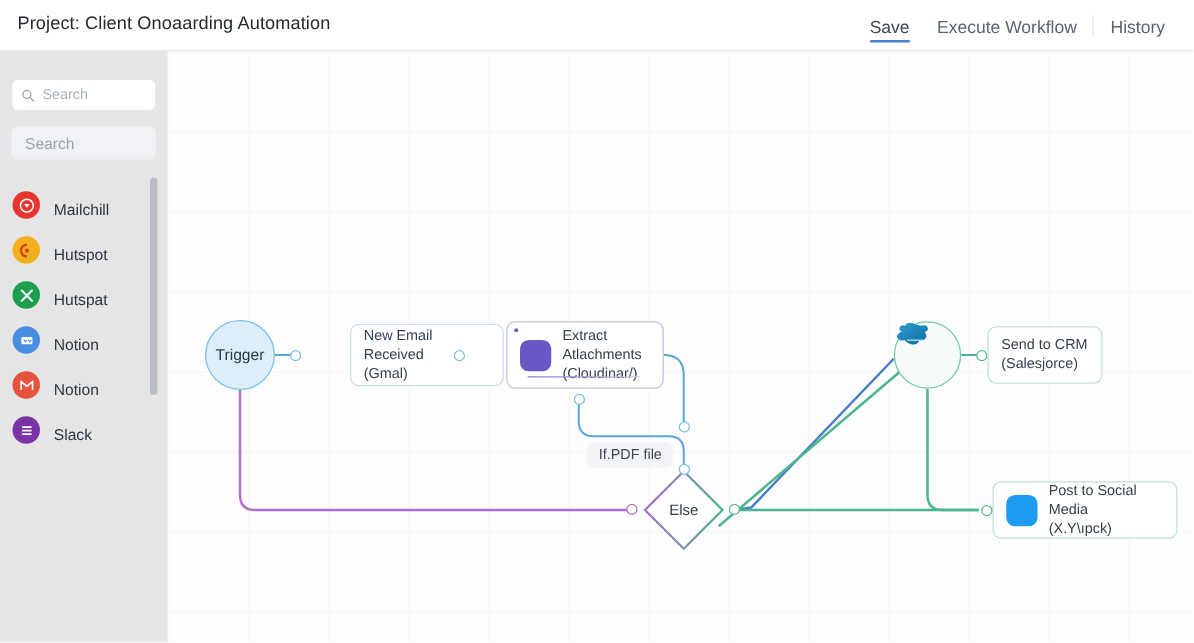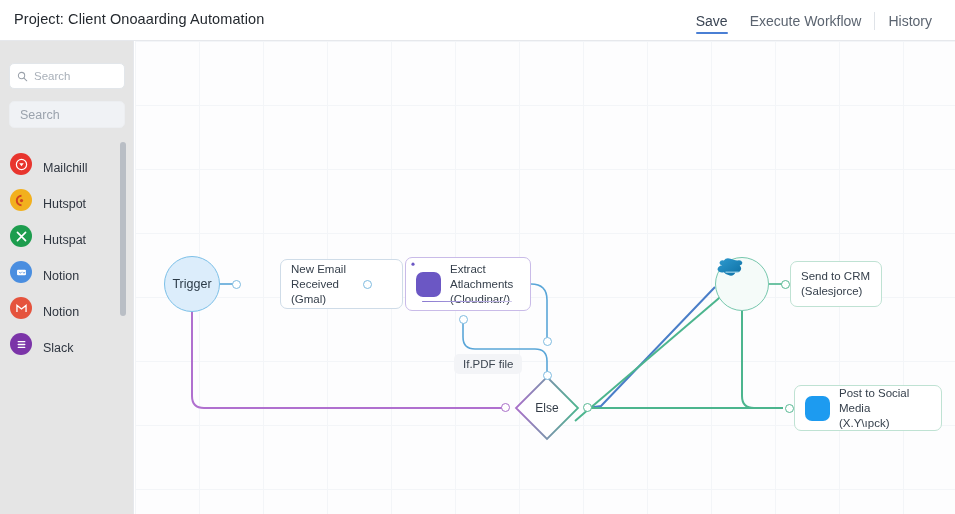--- a/index.html
+++ b/index.html
@@ -305,21 +305,21 @@
       </span>
       <div class="node-text">
         <div>Extract Atlachments</div>
         <div>(Cloudinar/)</div>
       </div>
       <span class="underline-bar"></span>
     </div>
     <div class="node dot dot-blue" style="left:324px; top:274px;"></div>
     <div class="node dot dot-blue" style="left:408px; top:296px;"></div>
 
-    <div class="node if-label" style="left:319px; top:313px;">If.PDF file</div>
+    <div class="node if-label" style="left:335px; top:313px;">If.PDF file</div>
 
     <div class="diamond-wrap" style="left:379px; top:334px;">
       <svg width="66" height="66" viewBox="0 0 66 66">
         <defs>
           <linearGradient id="dg" x1="0" y1="0" x2="1" y2="0">
             <stop offset="0%" stop-color="#a96fc9"></stop>
             <stop offset="100%" stop-color="#4cb58e"></stop>
           </linearGradient>
         </defs>
         <path d="M33 2 L64 33 L33 64 L2 33 Z" fill="#ffffff" stroke="url(#dg)" stroke-width="1.8"></path>

